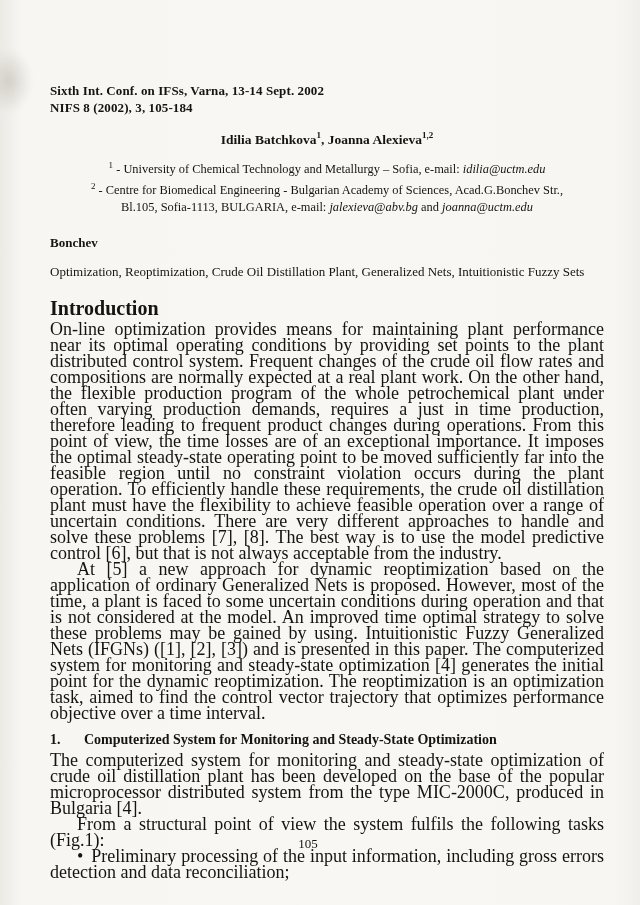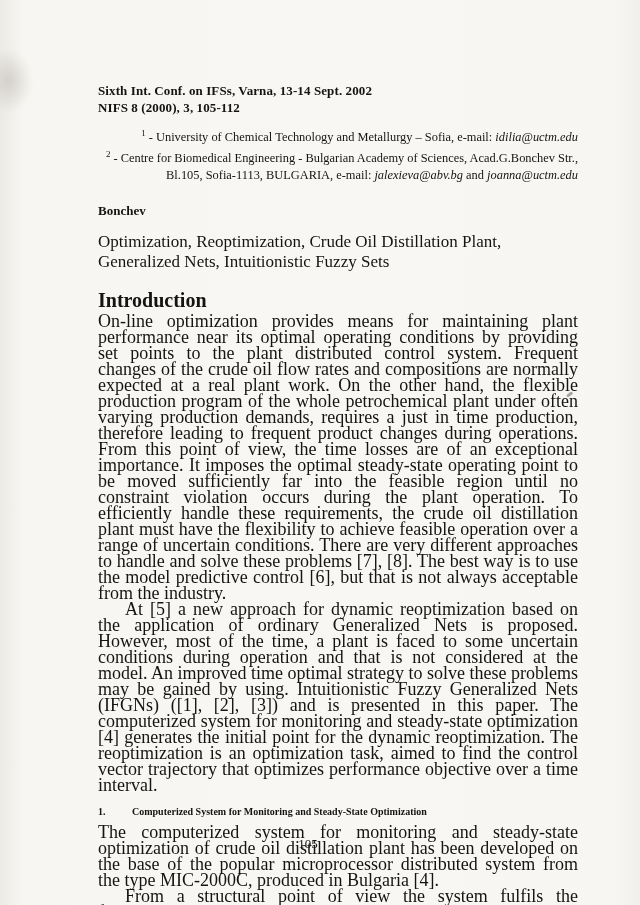--- a/index.html
+++ b/index.html
@@ -19,37 +19,36 @@
     position:absolute; left:-4px; top:50px; width:36px; height:62px;
     background:radial-gradient(ellipse at 35% 50%, rgba(186,182,173,0.55), rgba(186,182,173,0) 72%);
     filter:blur(2px);
   }
   .speck-right {
     position:absolute; left:566px; top:393px; width:7px; height:2.5px;
     background:#7d7b74; transform:rotate(-38deg); border-radius:2px; opacity:0.65;
   }
   .page {
     position:absolute; inset:0;
-    padding:82px 62px 0 50px;
+    padding:82px 36px 0 50px;
     box-sizing:border-box;
-    margin-left:48px;
   }
   .hdr { font-weight:bold; font-size:13px; line-height:17px; letter-spacing:0.1px; }
   .title {
     text-align:center; font-weight:bold; font-size:19px; line-height:26px;
     margin:15px auto 0 auto; max-width:540px;
   }
   .authors { text-align:center; font-weight:bold; font-size:13.5px; margin-top:11px; line-height:17px; }
   .authors sup, .affil sup { font-size:9px; }
-  .affil { text-align:right; font-size:12.4px; line-height:17px; margin-top:9px; }
+  .affil { text-align:center; font-size:12.4px; line-height:17px; margin-top:9px; }
   .affil .email { font-style:italic; }
   .kw-head { font-weight:bold; font-size:13px; margin-top:19px; }
-  .kw-text { font-size:17px; margin-top:13px; }
+  .kw-text { font-size:13px; margin-top:13px; }
   .sec-head { font-weight:bold; font-size:20px; margin-top:19px; line-height:19px; }
-  .sec1-head { font-weight:bold; font-size:10px; margin-top:9px; line-height:19px; }
+  .sec1-head { font-weight:bold; font-size:14px; margin-top:9px; line-height:19px; }
   .sec1-head .num { display:inline-block; width:34px; }
   p.body {
     font-size:18px; line-height:16px; text-align:justify;
     margin:3px 0 0 0;
   }
   p.body.noindent { text-indent:0; }
   p.body.indent { text-indent:27px; margin-top:0; }
   .bullet-glyph { margin-right:8px; }
   .pageno {
     position:absolute; left:0; top:836px; width:640px;
@@ -61,24 +60,27 @@
 <body>
 
 <div class="scan-bg"></div>
 <div class="smudge-topleft"></div>
 <div class="speck-right"></div>
 
 <div class="page">
 
   <div class="hdr">
     <div>Sixth Int. Conf. on IFSs, Varna, 13-14 Sept. 2002</div>
-    <div>NIFS 8 (2000), 3, 105-112</div>
+    <div>NIFS 8 (2002), 3, 105-184</div>
   </div>
 
 
+  <div class="authors">
+    <span>Idilia Batchkova</span><sup>1</sup><span>, </span><span>Joanna Alexieva</span><sup>1,2</sup>
+  </div>
 
   <div class="affil">
     <div><sup>1</sup><span> - University of Chemical Technology and Metallurgy – Sofia, e-mail: </span><span class="email">idilia@uctm.edu</span></div>
     <div><sup>2</sup><span> - Centre for Biomedical Engineering - Bulgarian Academy of Sciences,  Acad.G.Bonchev Str.,</span></div>
     <div><span>Bl.105, Sofia-1113, BULGARIA, e-mail: </span><span class="email">jalexieva@abv.bg</span><span> and </span><span class="email">joanna@uctm.edu</span></div>
   </div>
 
   <div class="kw-head">Bonchev</div>
   <div class="kw-text">Optimization, Reoptimization, Crude Oil Distillation Plant, Generalized Nets, Intuitionistic Fuzzy Sets</div>
 

